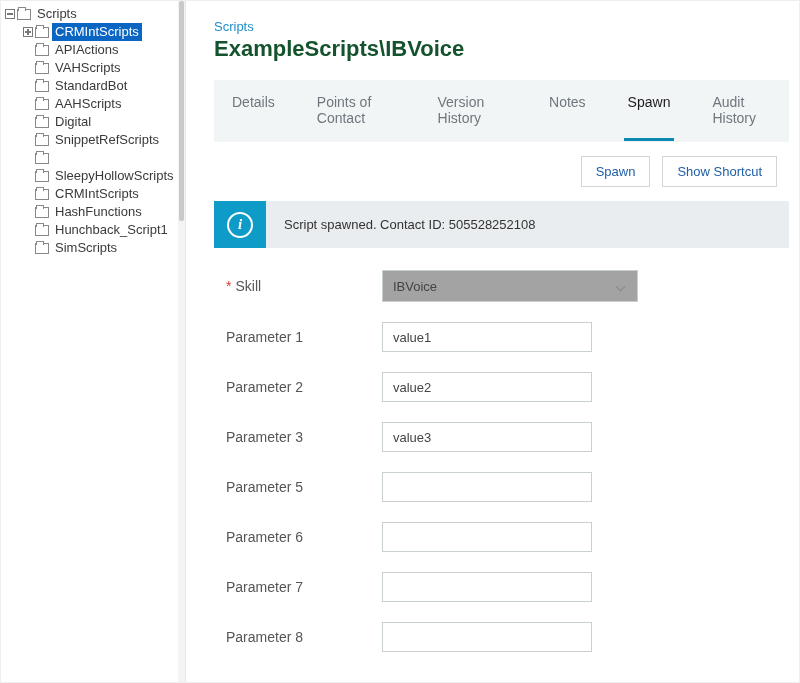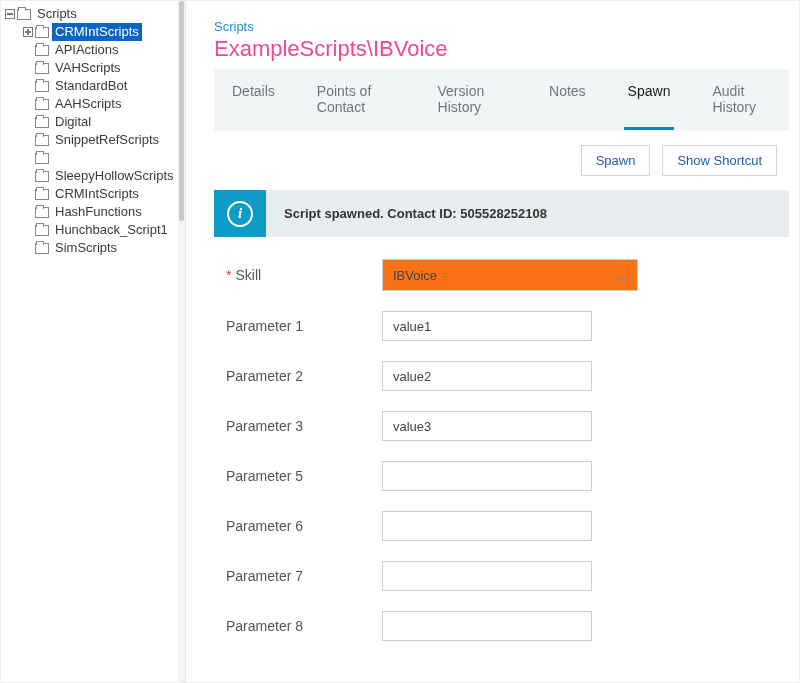--- a/index.html
+++ b/index.html
@@ -21,40 +21,40 @@
 .icon-box.plus::after   { top: 1px; bottom: 1px; left: 3px; width: 2px; }
 .icon-box.blank { border: none; }
 .folder { width: 14px; height: 11px; border: 1px solid #888; background: #fff; margin-right: 3px; position: relative; flex: 0 0 auto; }
 .folder::before { content: ""; position: absolute; top: -3px; left: 0; width: 6px; height: 3px; border: 1px solid #888; border-bottom: none; background: #fff; }
 .tree-label { padding: 0 3px; }
 .tree-label.selected { background: #0a66c2; color: #fff; }
 
 
 .main { flex: 1; padding: 18px 10px 0 28px; overflow: hidden; display: flex; flex-direction: column; }
 .crumb { color: #1f8ecb; font-size: 13px; margin-bottom: 2px; }
-.page-title { font-size: 22px; font-weight: 400; color: #ec4899; margin-bottom: 7px; }
+.page-title { font-size: 22px; font-weight: 700; color: #14532d; margin-bottom: 18px; }
 
 .tabs { display: flex; gap: 34px; border-bottom: 1px solid transparent; background: #f2f5f6; padding: 0 14px; }
 .tab { padding: 14px 4px 12px; color: #6e777d; font-size: 14px; cursor: pointer; border-bottom: 3px solid transparent; }
 .tab.active { color: #1c1c1c; border-bottom-color: #0a8ab3; }
 
 .actions { display: flex; justify-content: flex-end; gap: 12px; padding: 14px 12px; }
 .btn { border: 1px solid #cfd6db; background: #fff; color: #1f5fa6; font-size: 13px; padding: 7px 14px; cursor: pointer; }
 
 .info-banner { display: flex; align-items: stretch; background: #e9edef; margin: 0 0 22px 0; }
 .info-icon-wrap { width: 52px; background: #0f9bc8; display: flex; align-items: center; justify-content: center; }
 .info-circle { width: 26px; height: 26px; border: 2px solid #fff; border-radius: 50%; color: #fff; display: flex; align-items: center; justify-content: center; font-style: italic; font-family: Georgia, serif; font-size: 15px; font-weight: bold; }
-.info-text { padding: 16px 18px; font-size: 13px; font-weight: 700; color: #333; }
+.info-text { padding: 16px 18px; font-size: 13px; font-weight: 400; color: #333; }
 
 .form { padding-left: 12px; }
 .form-row { display: flex; align-items: center; margin-bottom: 20px; }
 .form-label { width: 156px; color: #555; font-size: 14px; display: flex; align-items: center; gap: 4px; }
 .req { color: #d93a2b; }
 .txt { width: 210px; height: 30px; border: 1px solid #c9d0d4; padding: 0 10px; font-size: 13px; color: #444; background: #fff; }
-.sel { width: 256px; height: 32px; border: 1px solid #c9d0d4; padding: 0 10px; font-size: 13px; color: #444; background: #f97316; display: flex; align-items: center; justify-content: space-between; cursor: pointer; }
+.sel { width: 256px; height: 32px; border: 1px solid #c9d0d4; padding: 0 10px; font-size: 13px; color: #444; background: #a3a3a3; display: flex; align-items: center; justify-content: space-between; cursor: pointer; }
 .chev { width: 10px; height: 10px; position: relative; }
 .chev::before { content: ""; position: absolute; left: 0; top: 2px; width: 6px; height: 6px; border-right: 1px solid #888; border-bottom: 1px solid #888; transform: rotate(45deg); }
 </style>
 </head>
 <body>
 
 <div class="app">
 
   <div class="sidebar">
     <ul class="tree-root">

